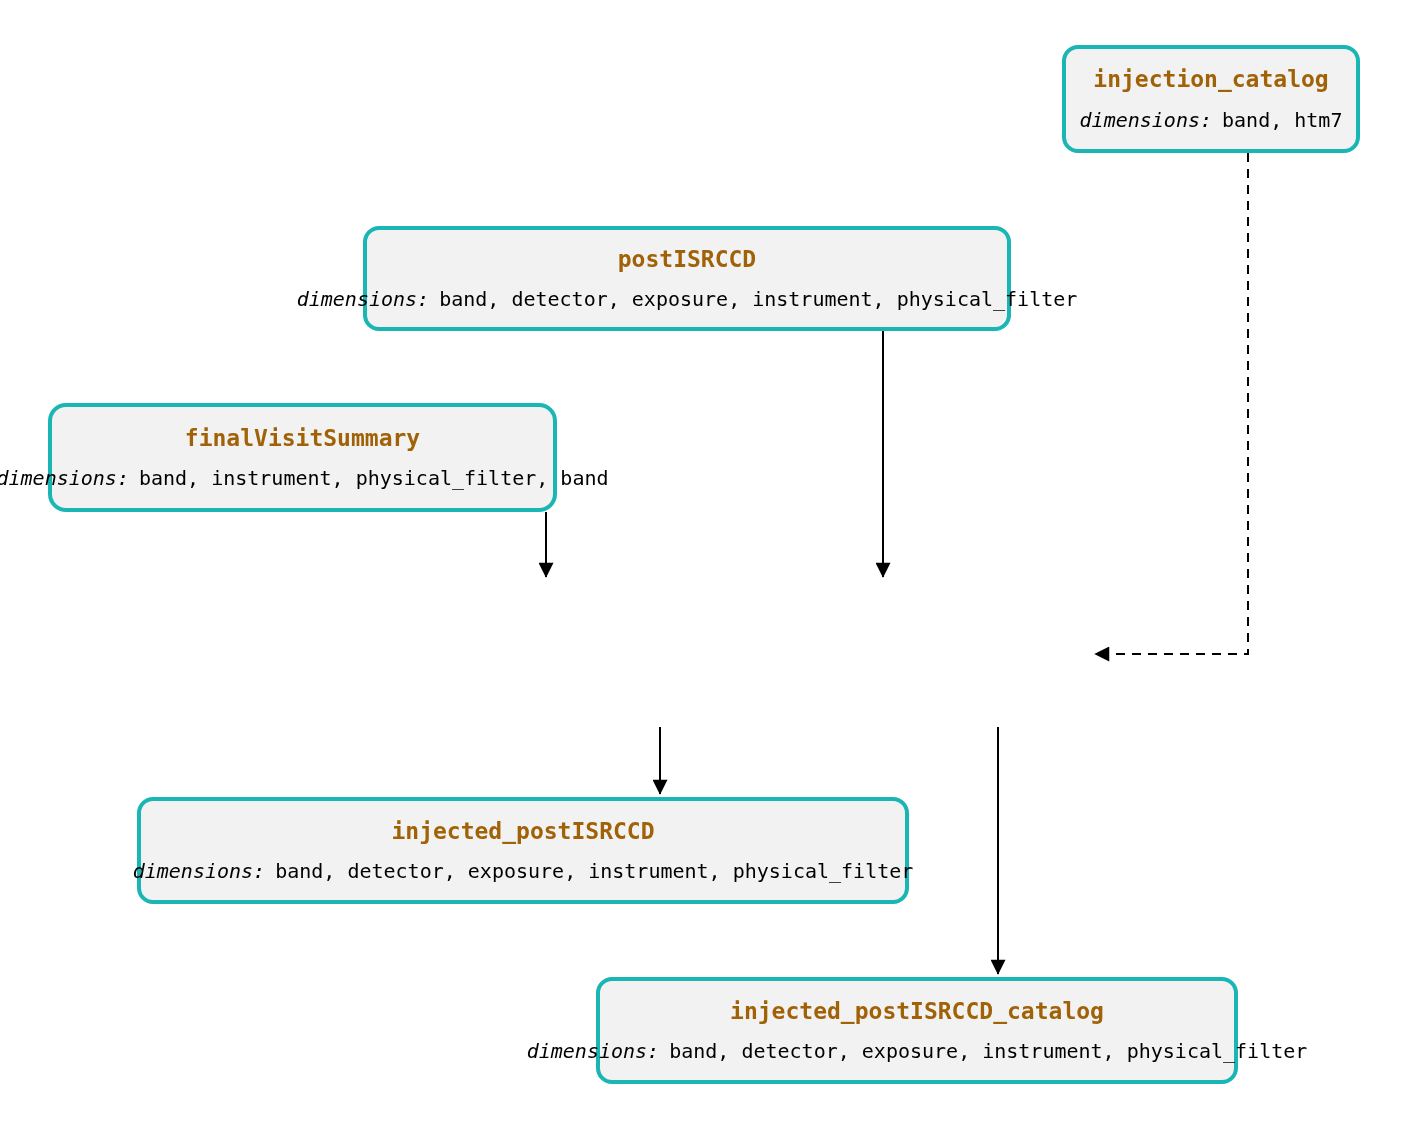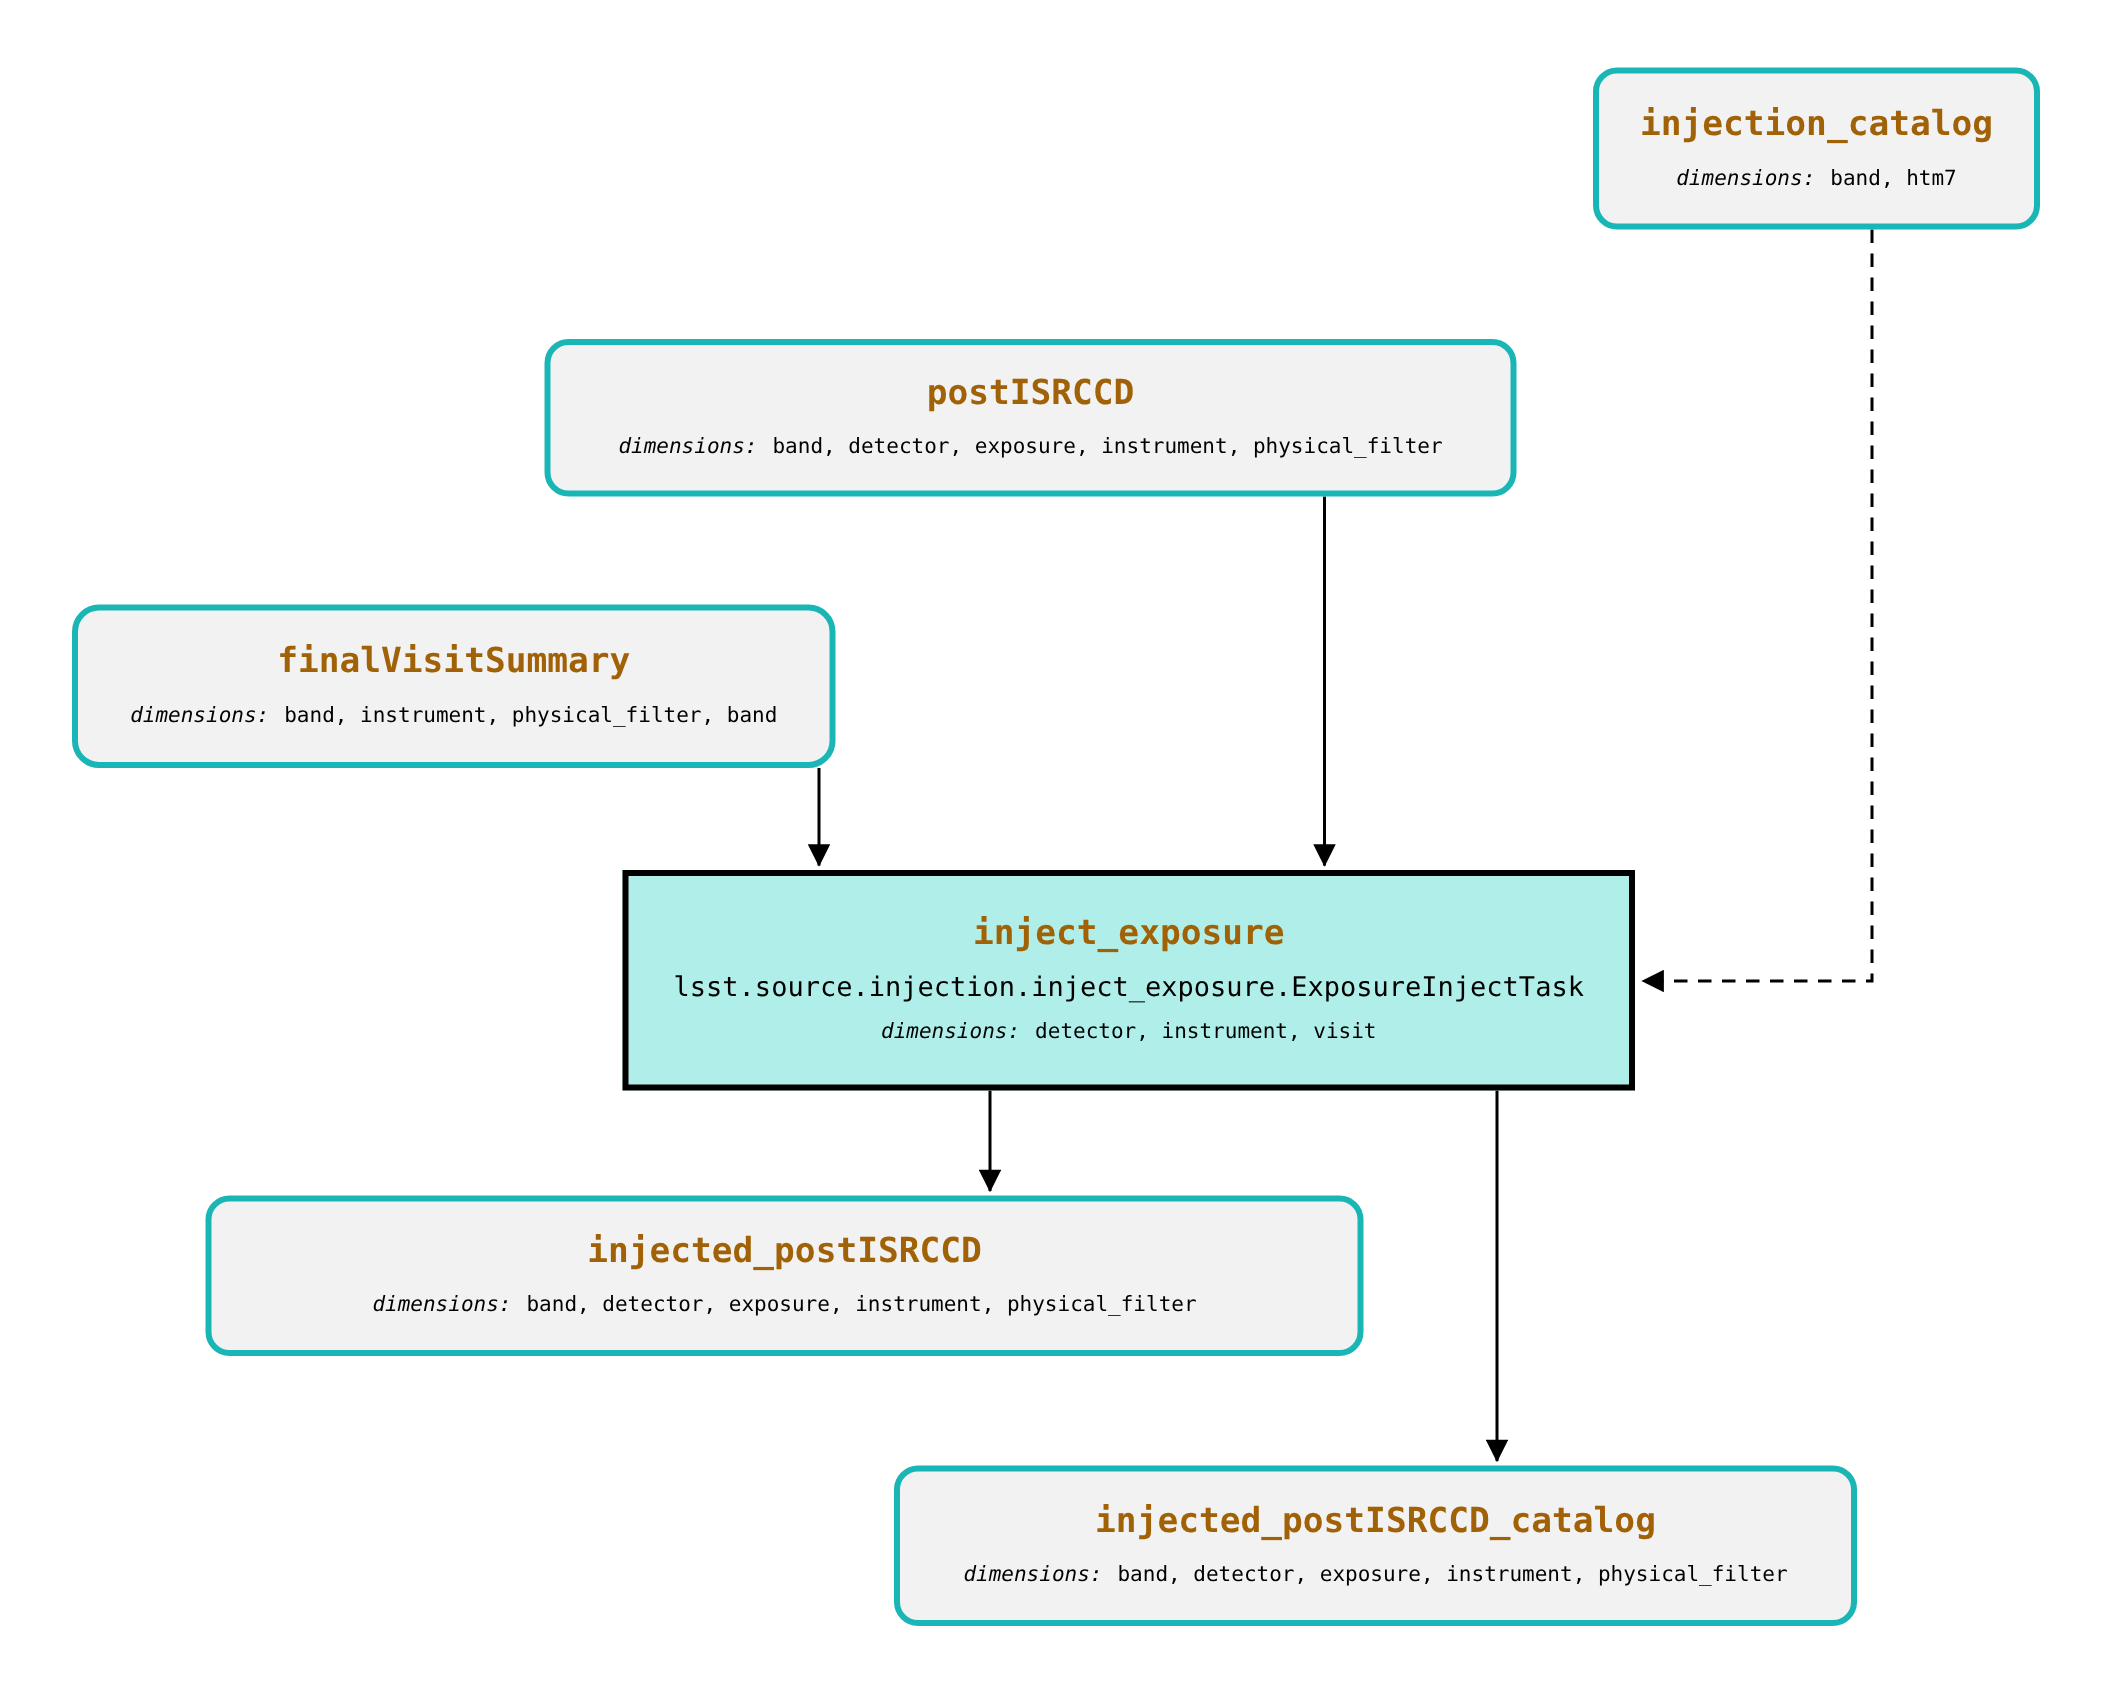--- a/index.html
+++ b/index.html
@@ -52,21 +52,21 @@
     white-space: nowrap;
     line-height: 1.1;
   }
   .node-line {
     font-size: 18px;
     color: #000000;
     white-space: nowrap;
     line-height: 1.1;
   }
   .node-dims {
-    font-size: 14px;
+    font-size: 20px;
     color: #000000;
     white-space: nowrap;
     line-height: 1.1;
   }
   .node-dims .dims-label {
     font-style: italic;
     margin-right: 10px;
   }
 </style>
 </head>
@@ -95,25 +95,20 @@
   <div class="node dataset" style="left:363px; top:226px; width:648px; height:105px;">
     <div class="node-title">postISRCCD</div>
     <div class="node-dims"><span class="dims-label">dimensions:</span><span>band, detector, exposure, instrument, physical_filter</span></div>
   </div>
 
   <div class="node dataset" style="left:48px; top:403px; width:509px; height:109px;border-radius:18px;">
     <div class="node-title">finalVisitSummary</div>
     <div class="node-dims"><span class="dims-label">dimensions:</span><span>band, instrument, physical_filter, band</span></div>
   </div>
 
-  <div class="node task" style="left:415px; top:580px; width:675px; height:147px;">
-    <div class="node-title">inject_exposure</div>
-    <div class="node-line">lsst.source.injection.inject_exposure.ExposureInjectTask</div>
-    <div class="node-dims"><span class="dims-label">dimensions:</span><span>detector, instrument, visit</span></div>
-  </div>
 
   <div class="node dataset" style="left:137px; top:797px; width:772px; height:107px;text-align:right;">
     <div class="node-title">injected_postISRCCD</div>
     <div class="node-dims"><span class="dims-label">dimensions:</span><span>band, detector, exposure, instrument, physical_filter</span></div>
   </div>
 
   <div class="node dataset" style="left:596px; top:977px; width:642px; height:107px;text-align:center;">
     <div class="node-title">injected_postISRCCD_catalog</div>
     <div class="node-dims"><span class="dims-label">dimensions:</span><span>band, detector, exposure, instrument, physical_filter</span></div>
   </div>

